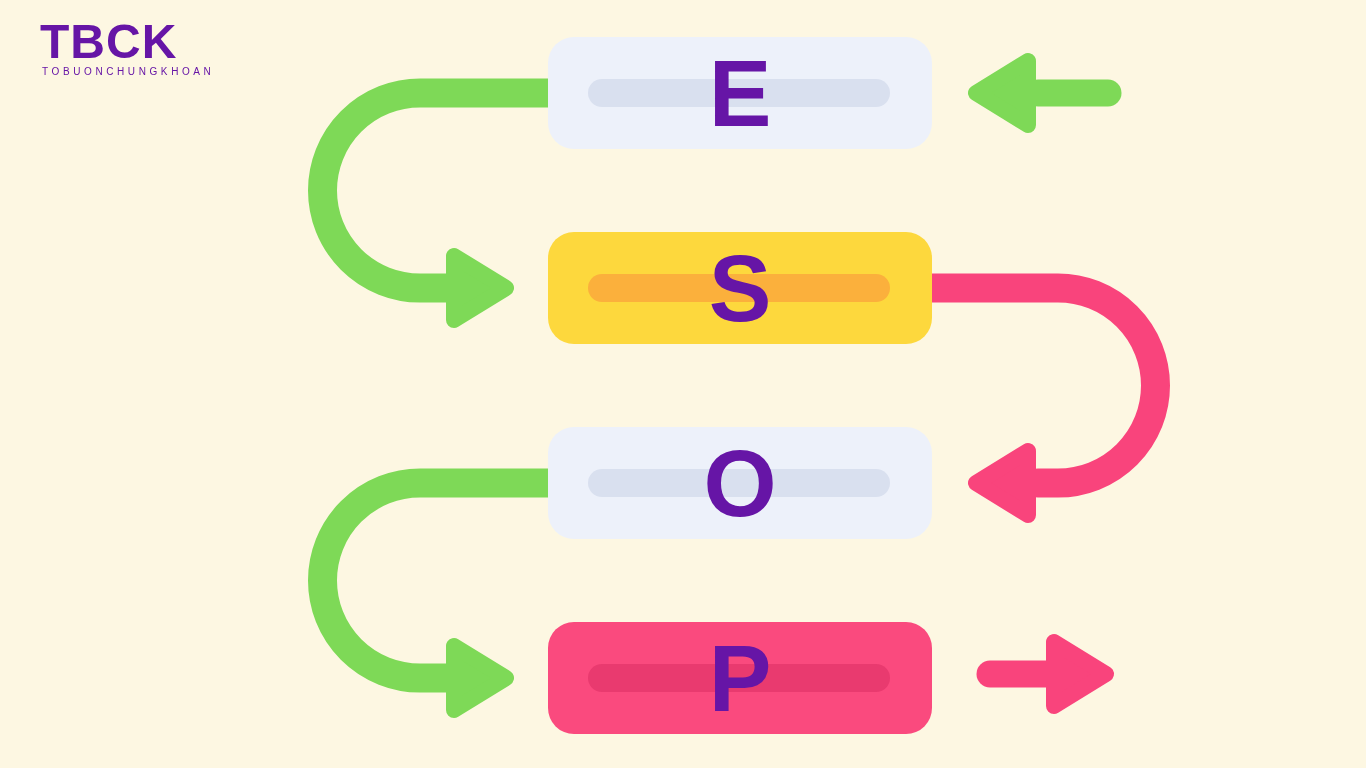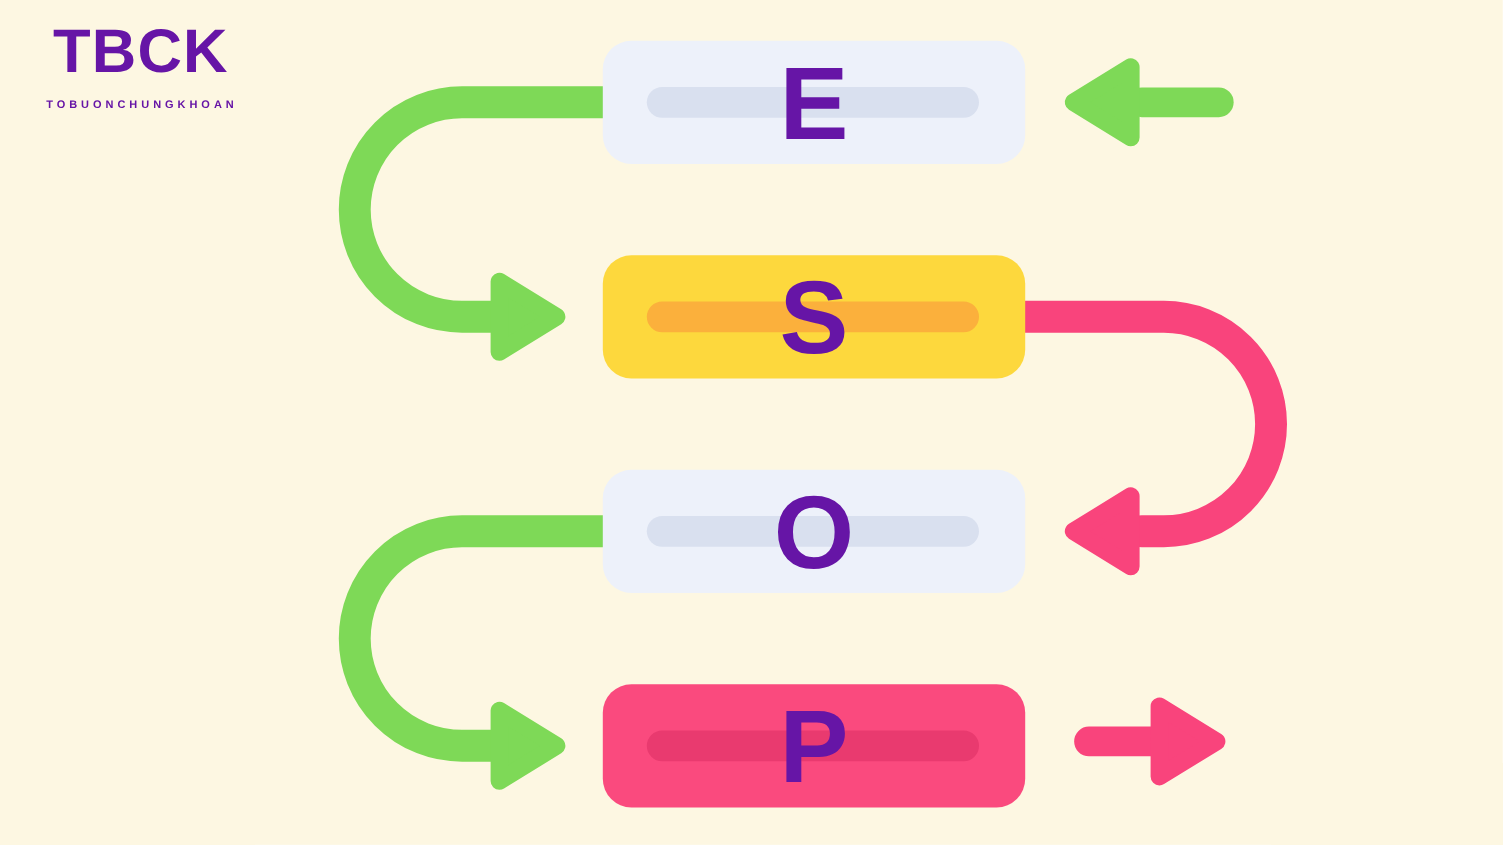--- a/index.html
+++ b/index.html
@@ -15,31 +15,30 @@
     left: 0; top: 0;
     width: 1366px; height: 768px;
     display: block;
   }
   .logo {
     position: absolute;
     left: 40px;
     top: 18px;
   }
   .logo-title {
-    font-size: 56px;
+    font-size: 48px;
     font-weight: 800;
     letter-spacing: 1px;
     line-height: 1;
-    text-align: center;
   }
   .logo-tagline {
     font-size: 10px;
-    font-weight: 700;
+    font-weight: 400;
     letter-spacing: 3.6px;
-    margin-top: 16px;
+    margin-top: 0;
     margin-left: 2px;
     white-space: nowrap;
   }
   .block {
     position: absolute;
     left: 548px;
     width: 384px;
     height: 112px;
     border-radius: 26px;
   }

